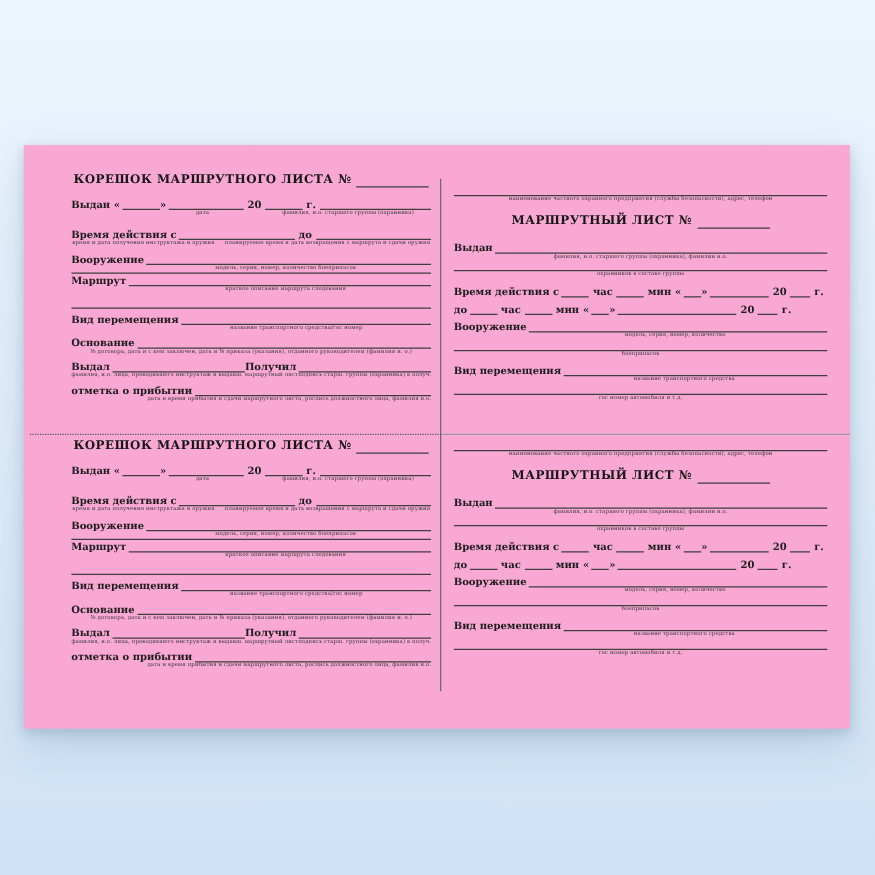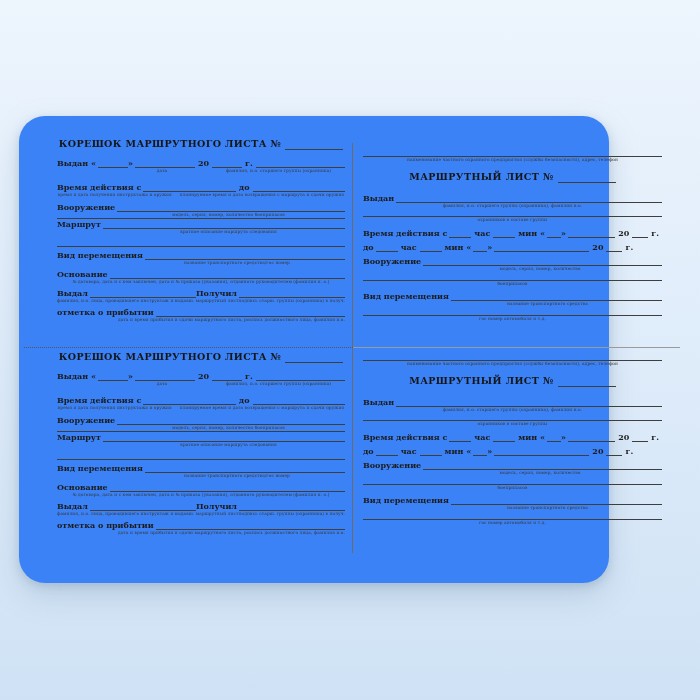--- a/index.html
+++ b/index.html
@@ -2,24 +2,23 @@
 <html><head>
 <meta charset="utf-8">
 <style>
   html,body{margin:0;padding:0;}
   body{
     width:700px;height:700px;position:relative;overflow:hidden;
     background:linear-gradient(180deg,#edf5fd 0%,#e2eefb 40%,#cfe2f5 100%);
     font-family:"DejaVu Serif","Liberation Serif",serif;
   }
   .paper{
-    position:absolute;left:19px;top:116px;width:590px;height:467px;
-    background:#3b82f6;
+    position:absolute;left:19px;top:116px;width:661px;height:467px;
+    background:#f9a8d4;
     box-shadow:0 3px 8px rgba(110,140,170,.30),0 12px 30px rgba(110,140,170,.28);
-    border-radius:26px;
   }
   .cell{position:absolute;box-sizing:border-box;overflow:hidden;}
   .stub-q1{left:38px;top:0;width:288px;height:231px;padding-top:22px;}
   .stub-q2{left:38px;top:231px;width:288px;height:236px;padding-top:4px;}
   .sheet-q1{left:344px;top:0;width:299px;height:231px;padding-top:40px;}
   .sheet-q2{left:344px;top:231px;width:299px;height:236px;padding-top:13px;}
   .vdiv{position:absolute;left:333px;top:27px;width:1px;height:410px;background:#6b6b6b;}
   .cutL{position:absolute;left:5px;top:231px;width:329px;height:0;border-top:1px dotted #555;}
   .cutR{position:absolute;left:334px;top:231px;width:327px;height:0;border-top:1px solid #9a9a9a;}
 

